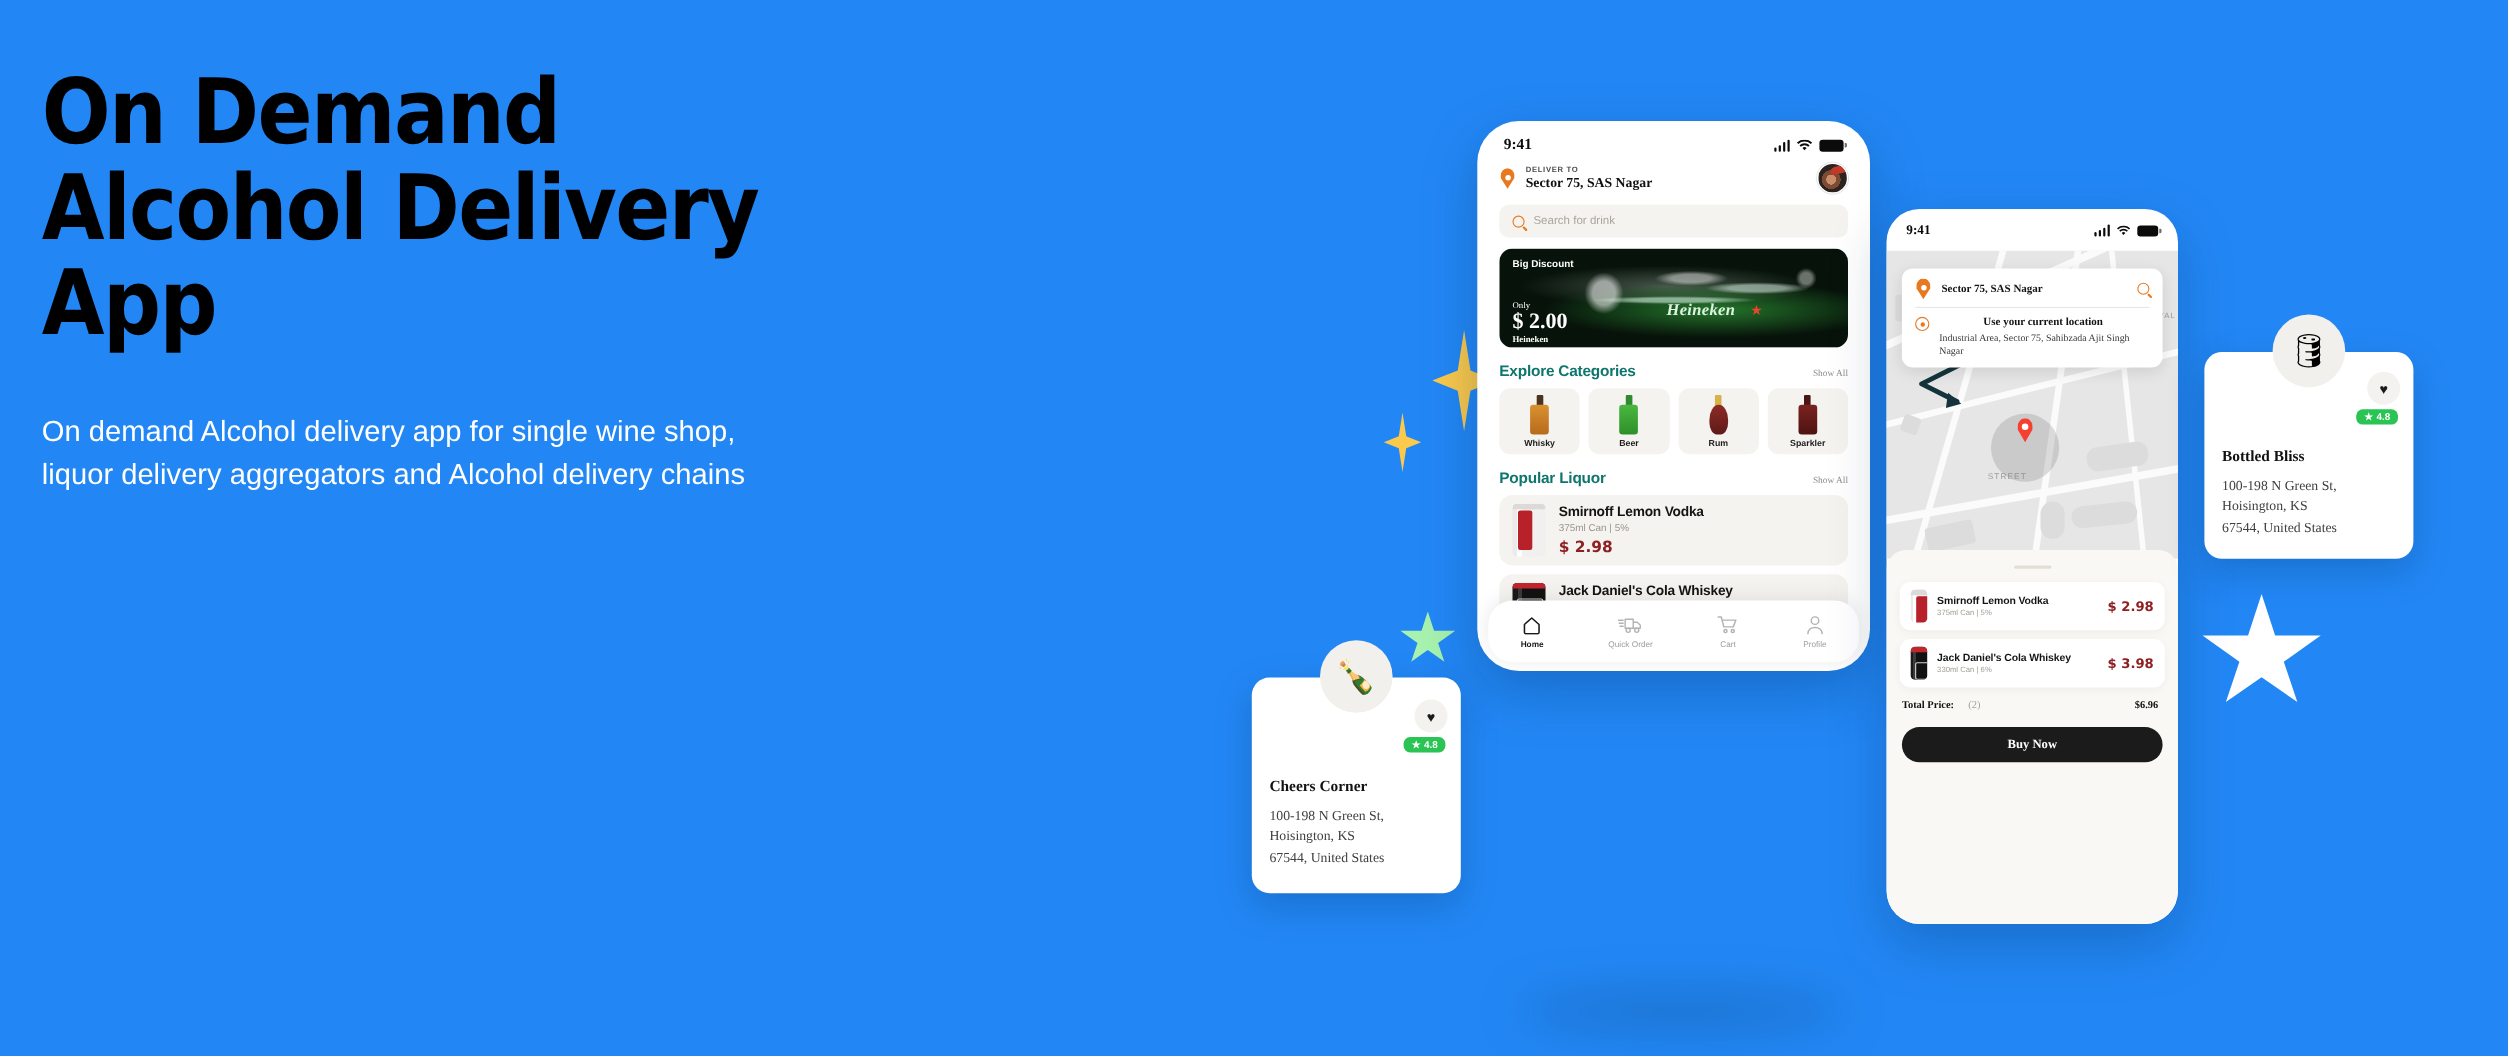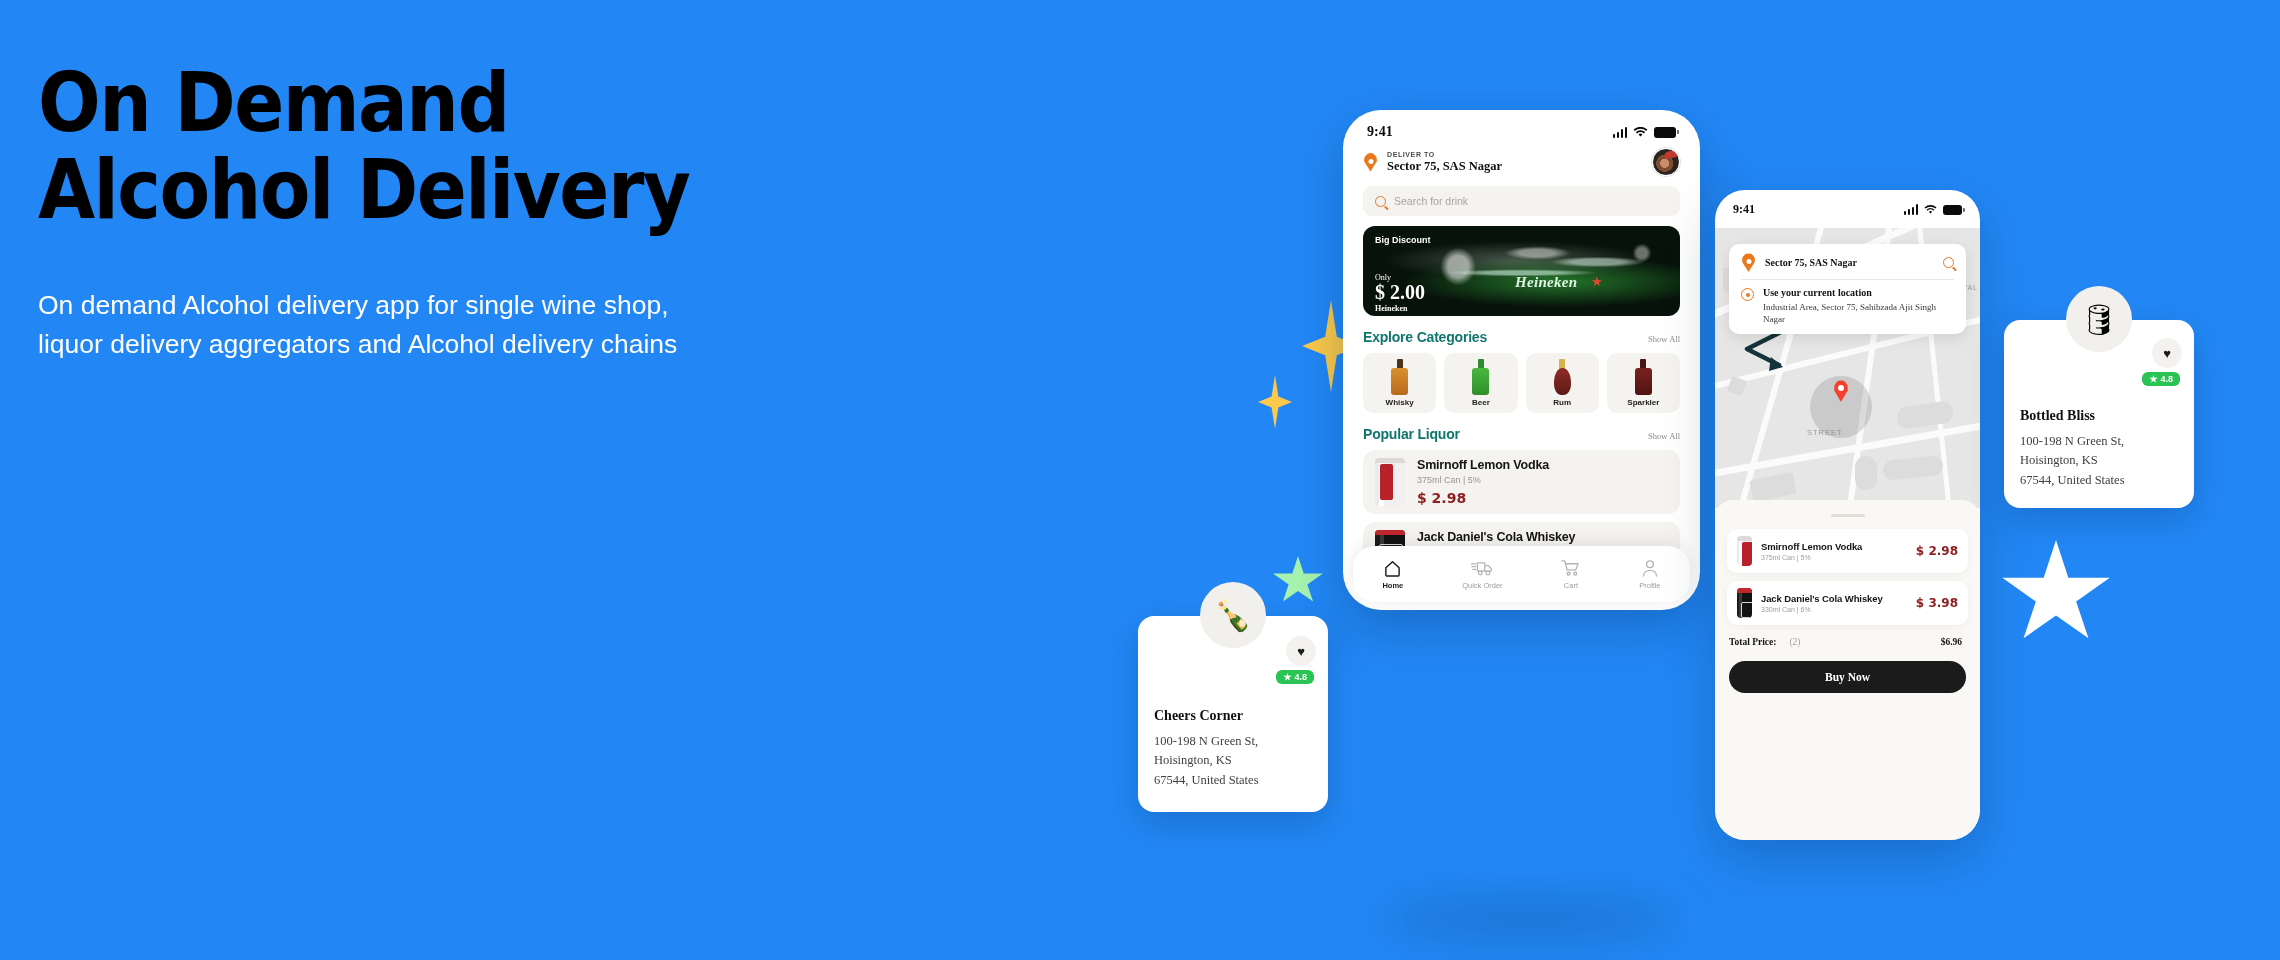--- a/index.html
+++ b/index.html
@@ -179,21 +179,21 @@
   .mpin b { position:absolute; inset:0; background:#f4402e; border-radius:50% 50% 50% 50%/58% 58% 42% 42%;
             clip-path:polygon(50% 100%, 8% 48%, 8% 22%, 30% 2%, 70% 2%, 92% 22%, 92% 48%);}
   .mpin i { position:absolute; left:50%; top:5px; transform:translateX(-50%); width:6px; height:6px; border-radius:50%; background:#fff;}
   .mcirc { position:absolute; left:95px; top:148px; width:62px; height:62px; border-radius:50%; background:rgba(120,120,120,.25);}
 
   .locbox { position:absolute; left:14px; top:54px; right:14px; background:#fff; border-radius:10px; padding:9px 12px;
             box-shadow:0 4px 14px rgba(0,0,0,.10); z-index:3;}
   .loc-r1 { display:flex; align-items:center; gap:9px; padding-bottom:7px; border-bottom:1px solid #e6e6e6;}
   .loc-r1 .t { flex:1; font-size:10px; font-weight:700; color:#131313; font-family:"Liberation Serif",serif;}
   .loc-r2 { padding-top:7px; display:flex; gap:9px;}
-  .loc-r2 .t1 { font-size:10px; font-weight:700; color:#131313; font-family:"Liberation Serif",serif;}
+  .loc-r2 .t1 { font-size:10px; font-weight:700; color:#131313; font-family:"Liberation Serif",serif;margin-left:40px;}
   .loc-r2 .t2 { font-size:9px; color:#3a3a3a; line-height:1.35; margin-top:3px; font-family:"Liberation Serif",serif;}
   .crosshair { width:13px;height:13px;border:1.6px solid #e8791e;border-radius:50%;position:relative;flex:none;margin-top:1px;}
   .crosshair:after{content:"";position:absolute;left:50%;top:50%;transform:translate(-50%,-50%);width:4px;height:4px;border-radius:50%;background:#e8791e;}
 
   .cartsheet { position:absolute; left:0; right:0; bottom:0; top:310px; background:#faf8f4; border-radius:18px 18px 30px 30px; padding:14px 12px 0 12px;}
   .grab { width:34px;height:3px;border-radius:2px;background:#e2ddd6;margin:0 auto 12px auto;}
   .citem { background:#fff; border-radius:10px; height:44px; display:flex; align-items:center; gap:9px; padding:0 10px; margin-bottom:8px; box-shadow:0 2px 8px rgba(0,0,0,.045); cursor:pointer;}
   .citem .can { width:15px; height:30px;}
   .cname { font-size:9.5px; font-weight:700; color:#141414; letter-spacing:-.1px;}
   .cmeta { font-size:7px; color:#a29c94; margin-top:2px;}
@@ -216,20 +216,21 @@
   .store-name { font-size:14px; font-weight:700; color:#111; font-family:"Liberation Serif",serif;}
   .store-addr { font-size:12.5px; color:#404040; line-height:1.55; margin-top:8px; font-family:"Liberation Serif",serif;}
 </style>
 </head>
 <body>
 
 <div class="hero">
   <div class="hero-title">
     <span>On Demand</span>
     <span>Alcohol Delivery</span>
+    <span>App</span>
   </div>
   <div class="hero-sub">On demand Alcohol delivery app for single wine shop, liquor delivery aggregators and Alcohol delivery chains</div>
 </div>
 
 <div class="star4" style="left:1302px;top:300px;width:58px;height:92px;"></div>
 <div class="star4" style="left:1258px;top:375px;width:34px;height:54px;"></div>
 <div class="burst" style="left:1272px;top:556px;width:52px;height:50px;background:#a6f2ae;"></div>
 <div class="burst" style="left:2000px;top:540px;width:112px;height:108px;background:#ffffff;"></div>
 
 <div class="phone-shadow" style="left:1380px;top:905px;width:300px;height:28px;"></div>

